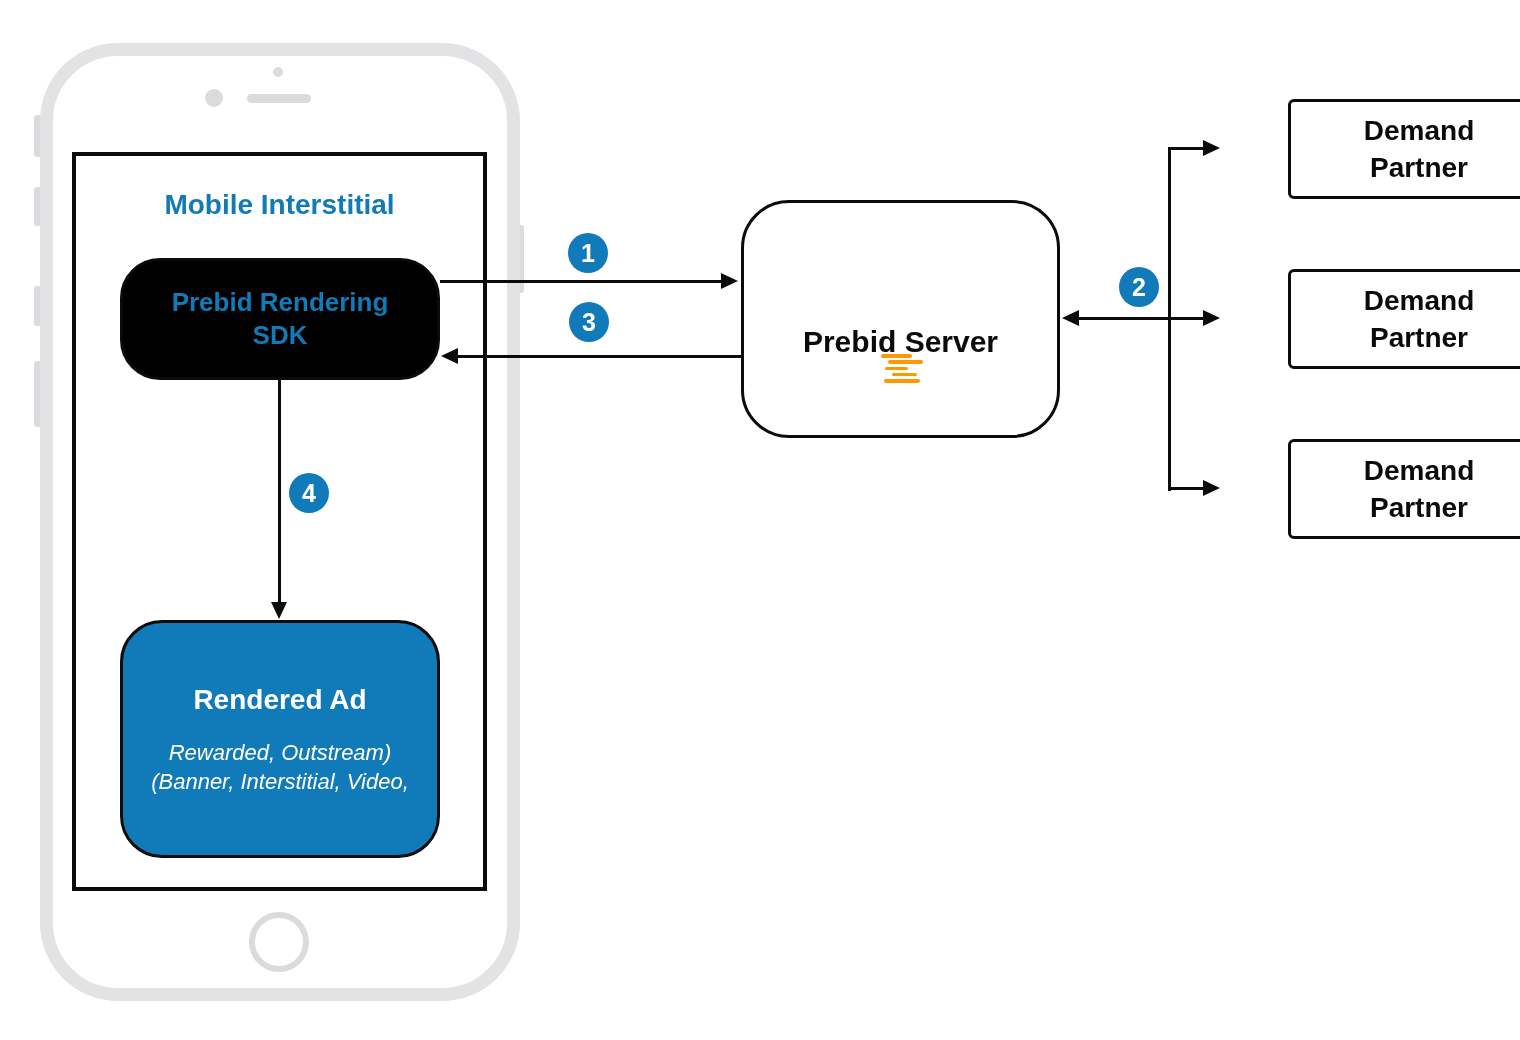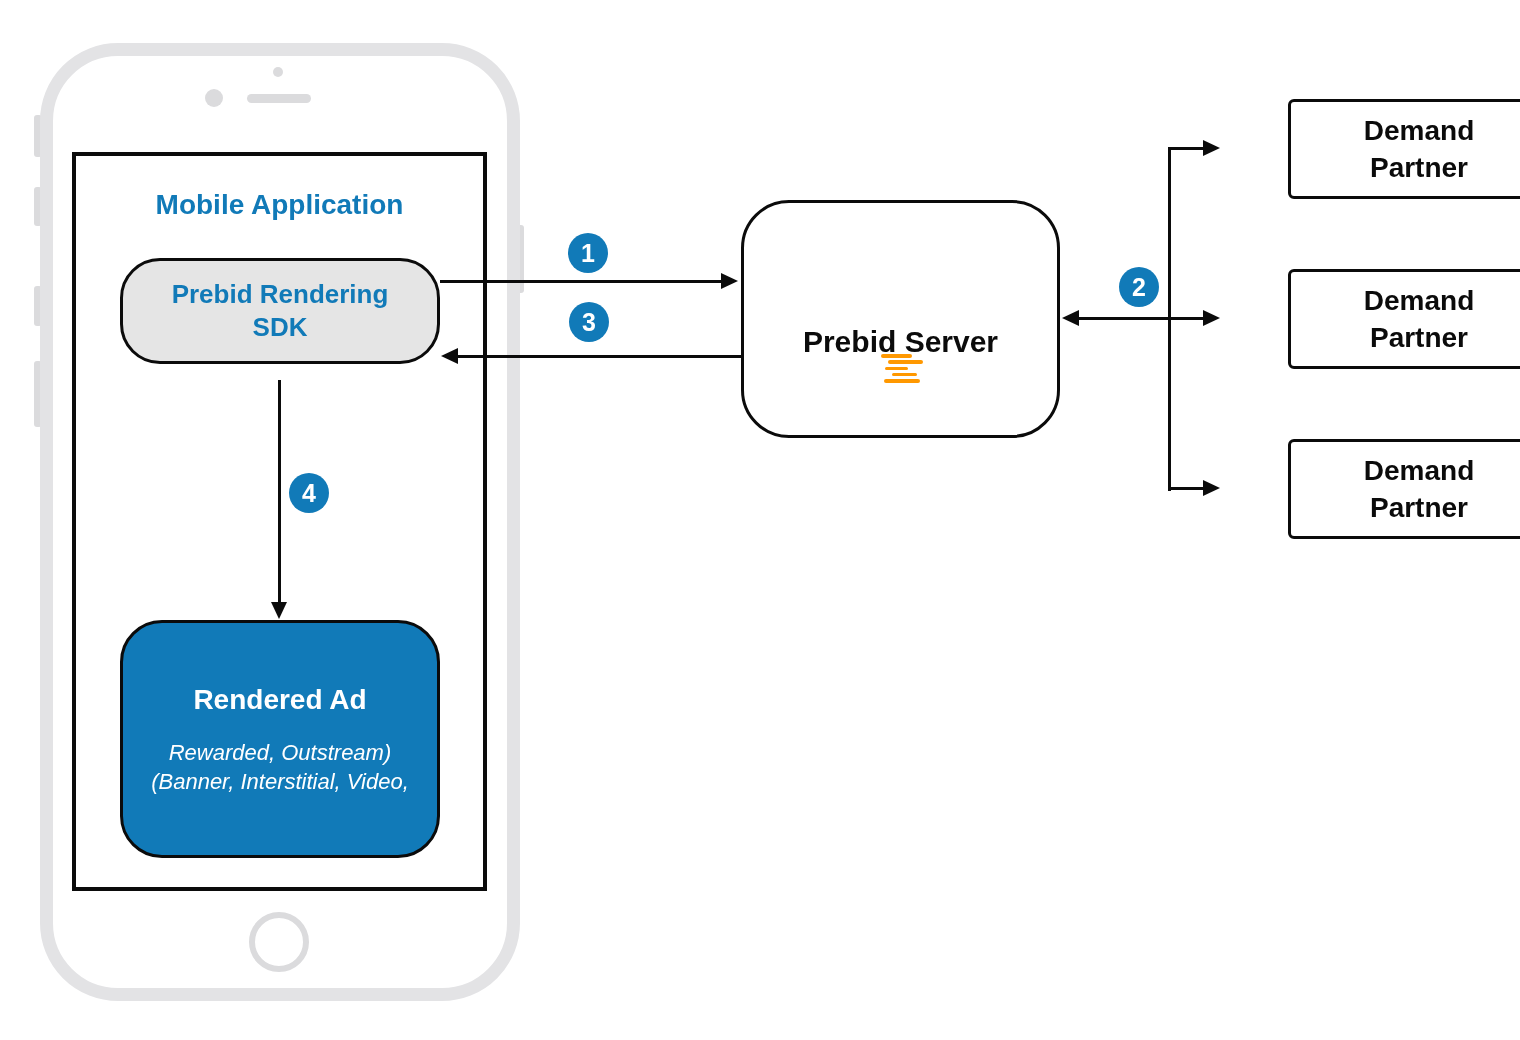--- a/index.html
+++ b/index.html
@@ -41,22 +41,22 @@
   
   .app-rect {
     position: absolute; left: 72px; top: 152px; width: 415px; height: 739px;
     border: 4px solid var(--line-black); background: #fff; z-index: 2;
   }
   .app-title {
     position: absolute; left: 72px; top: 189px; width: 415px; text-align: center;
     font-size: 28px; font-weight: bold; color: var(--accent-blue); z-index: 3;
   }
   .sdk-box {
-    position: absolute; left: 120px; top: 258px; width: 320px; height: 106px;
-    border: 3px solid var(--line-black); border-radius: 40px; background: #e5e5e5; z-index: 3;
+    position: absolute; left: 120px; top: 258px; width: 320px; height: 122px;
+    border: 3px solid var(--line-black); border-radius: 40px; background: #000000; z-index: 3;
     display: flex; flex-direction: column; align-items: center; justify-content: center;
   }
   .sdk-box div { font-size: 26px; font-weight: bold; color: var(--accent-blue); line-height: 33px; }
   .ad-box {
     position: absolute; left: 120px; top: 620px; width: 320px; height: 238px;
     border: 3px solid var(--line-black); border-radius: 42px; background: var(--accent-blue); z-index: 3;
     display: flex; flex-direction: column; align-items: center; justify-content: center; text-align: center;
   }
   .ad-title { font-size: 28px; font-weight: bold; color: #fff; line-height: 36px; margin-bottom: 20px; }
   .ad-sub { font-size: 22px; font-style: italic; color: #fff; line-height: 29px; }
@@ -119,21 +119,21 @@
   <div class="phone-btn b3"></div>
   <div class="phone-btn b4"></div>
   <div class="phone-btn pr"></div>
   <div class="phone-body"></div>
   <div class="phone-camera-dot"></div>
   <div class="phone-camera"></div>
   <div class="phone-speaker"></div>
   <div class="home-button"></div>
 
   <div class="app-rect"></div>
-  <div class="app-title">Mobile Application</div>
+  <div class="app-title">Mobile Interstitial</div>
 
   <div class="sdk-box">
     <div>Prebid Rendering</div>
     <div>SDK</div>
   </div>
 
   <div class="ad-box">
     <div class="ad-title">Rendered Ad</div>
     <div class="ad-sub">Rewarded, Outstream)</div>
     <div class="ad-sub">(Banner, Interstitial, Video,</div>

